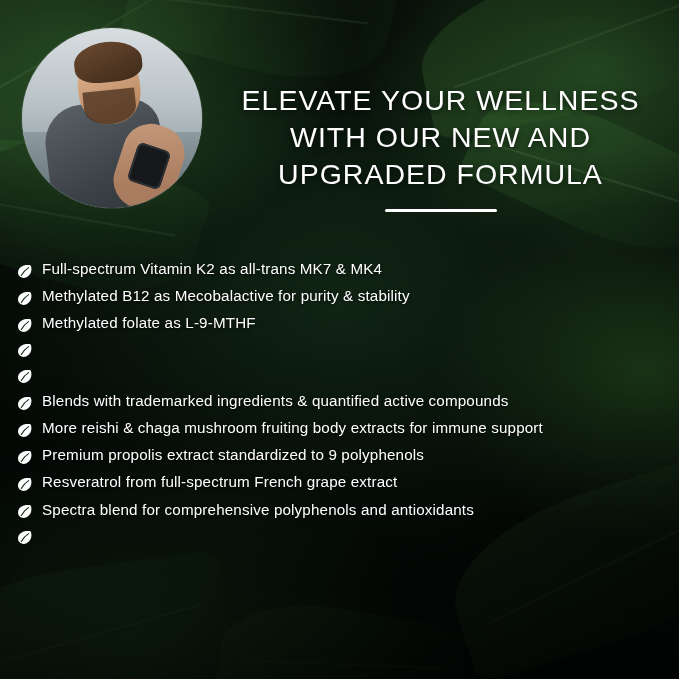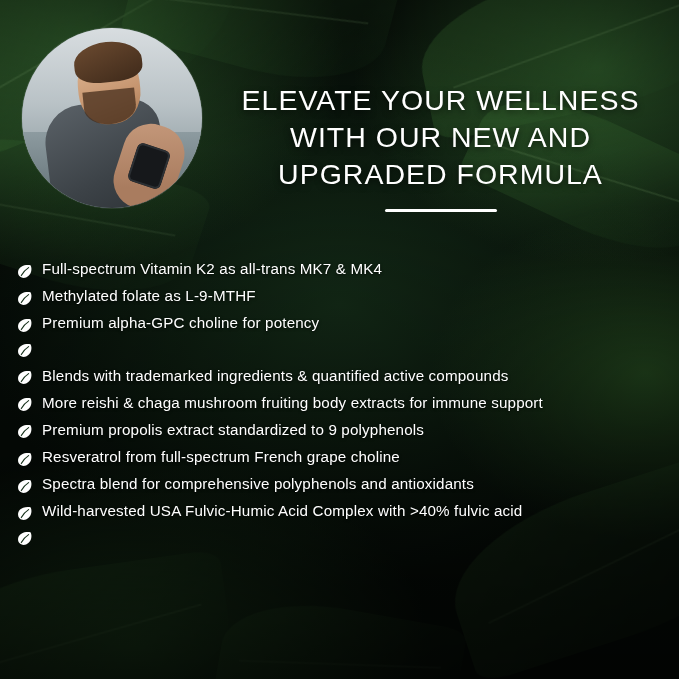--- a/index.html
+++ b/index.html
@@ -249,39 +249,47 @@
     <div class="row">
       <span class="leaf-icon">
         <svg width="17" height="17" viewBox="0 0 17 17">
             <path d="M14.5 2.2C9.2 1.3 3.6 3 2.3 7.6c-1 3.6 1 6.6 4 7.2 3.9.8 7.9-2 8.9-6.5.4-1.9.4-4.2-.7-6.1z" fill="#ffffff"></path>
             <path d="M12.6 4.6C9.9 6.3 7.2 9 5.3 12.6" stroke="#16301a" stroke-width="1.1" fill="none" stroke-linecap="round"></path>
           </svg>
       </span>
       <span class="row-text">Full-spectrum Vitamin K2 as all-trans MK7 &amp; MK4</span>
     </div>
 
+    <div class="row">
+      <span class="leaf-icon">
+        <svg width="17" height="17" viewBox="0 0 17 17">
+            <path d="M14.5 2.2C9.2 1.3 3.6 3 2.3 7.6c-1 3.6 1 6.6 4 7.2 3.9.8 7.9-2 8.9-6.5.4-1.9.4-4.2-.7-6.1z" fill="#ffffff"></path>
+            <path d="M12.6 4.6C9.9 6.3 7.2 9 5.3 12.6" stroke="#16301a" stroke-width="1.1" fill="none" stroke-linecap="round"></path>
+          </svg>
+      </span>
+      <span class="row-text">Methylated B12 as Mecobalactive for purity &amp; stability</span>
+    </div>
 
     <div class="row">
       <span class="leaf-icon">
         <svg width="17" height="17" viewBox="0 0 17 17">
             <path d="M14.5 2.2C9.2 1.3 3.6 3 2.3 7.6c-1 3.6 1 6.6 4 7.2 3.9.8 7.9-2 8.9-6.5.4-1.9.4-4.2-.7-6.1z" fill="#ffffff"></path>
             <path d="M12.6 4.6C9.9 6.3 7.2 9 5.3 12.6" stroke="#16301a" stroke-width="1.1" fill="none" stroke-linecap="round"></path>
           </svg>
       </span>
       <span class="row-text">Methylated folate as L-9-MTHF</span>
     </div>
 
     <div class="row">
       <span class="leaf-icon">
         <svg width="17" height="17" viewBox="0 0 17 17">
             <path d="M14.5 2.2C9.2 1.3 3.6 3 2.3 7.6c-1 3.6 1 6.6 4 7.2 3.9.8 7.9-2 8.9-6.5.4-1.9.4-4.2-.7-6.1z" fill="#ffffff"></path>
             <path d="M12.6 4.6C9.9 6.3 7.2 9 5.3 12.6" stroke="#16301a" stroke-width="1.1" fill="none" stroke-linecap="round"></path>
           </svg>
       </span>
-      <span class="row-text">Premium alpha-GPC choline for potency</span>
     </div>
 
     <div class="row">
       <span class="leaf-icon">
         <svg width="17" height="17" viewBox="0 0 17 17">
             <path d="M14.5 2.2C9.2 1.3 3.6 3 2.3 7.6c-1 3.6 1 6.6 4 7.2 3.9.8 7.9-2 8.9-6.5.4-1.9.4-4.2-.7-6.1z" fill="#ffffff"></path>
             <path d="M12.6 4.6C9.9 6.3 7.2 9 5.3 12.6" stroke="#16301a" stroke-width="1.1" fill="none" stroke-linecap="round"></path>
           </svg>
       </span>
     </div>
@@ -317,42 +325,33 @@
       <span class="row-text">Premium propolis extract standardized to 9 polyphenols</span>
     </div>
 
     <div class="row">
       <span class="leaf-icon">
         <svg width="17" height="17" viewBox="0 0 17 17">
             <path d="M14.5 2.2C9.2 1.3 3.6 3 2.3 7.6c-1 3.6 1 6.6 4 7.2 3.9.8 7.9-2 8.9-6.5.4-1.9.4-4.2-.7-6.1z" fill="#ffffff"></path>
             <path d="M12.6 4.6C9.9 6.3 7.2 9 5.3 12.6" stroke="#16301a" stroke-width="1.1" fill="none" stroke-linecap="round"></path>
           </svg>
       </span>
-      <span class="row-text">Resveratrol from full-spectrum French grape choline</span>
+      <span class="row-text">Resveratrol from full-spectrum French grape extract</span>
     </div>
 
     <div class="row">
       <span class="leaf-icon">
         <svg width="17" height="17" viewBox="0 0 17 17">
             <path d="M14.5 2.2C9.2 1.3 3.6 3 2.3 7.6c-1 3.6 1 6.6 4 7.2 3.9.8 7.9-2 8.9-6.5.4-1.9.4-4.2-.7-6.1z" fill="#ffffff"></path>
             <path d="M12.6 4.6C9.9 6.3 7.2 9 5.3 12.6" stroke="#16301a" stroke-width="1.1" fill="none" stroke-linecap="round"></path>
           </svg>
       </span>
       <span class="row-text">Spectra blend for comprehensive polyphenols and antioxidants</span>
     </div>
 
-    <div class="row">
-      <span class="leaf-icon">
-        <svg width="17" height="17" viewBox="0 0 17 17">
-            <path d="M14.5 2.2C9.2 1.3 3.6 3 2.3 7.6c-1 3.6 1 6.6 4 7.2 3.9.8 7.9-2 8.9-6.5.4-1.9.4-4.2-.7-6.1z" fill="#ffffff"></path>
-            <path d="M12.6 4.6C9.9 6.3 7.2 9 5.3 12.6" stroke="#16301a" stroke-width="1.1" fill="none" stroke-linecap="round"></path>
-          </svg>
-      </span>
-      <span class="row-text">Wild-harvested USA Fulvic-Humic Acid Complex with &gt;40% fulvic acid</span>
-    </div>
 
     <div class="row">
       <span class="leaf-icon">
         <svg width="17" height="17" viewBox="0 0 17 17">
             <path d="M14.5 2.2C9.2 1.3 3.6 3 2.3 7.6c-1 3.6 1 6.6 4 7.2 3.9.8 7.9-2 8.9-6.5.4-1.9.4-4.2-.7-6.1z" fill="#ffffff"></path>
             <path d="M12.6 4.6C9.9 6.3 7.2 9 5.3 12.6" stroke="#16301a" stroke-width="1.1" fill="none" stroke-linecap="round"></path>
           </svg>
       </span>
     </div>
 

